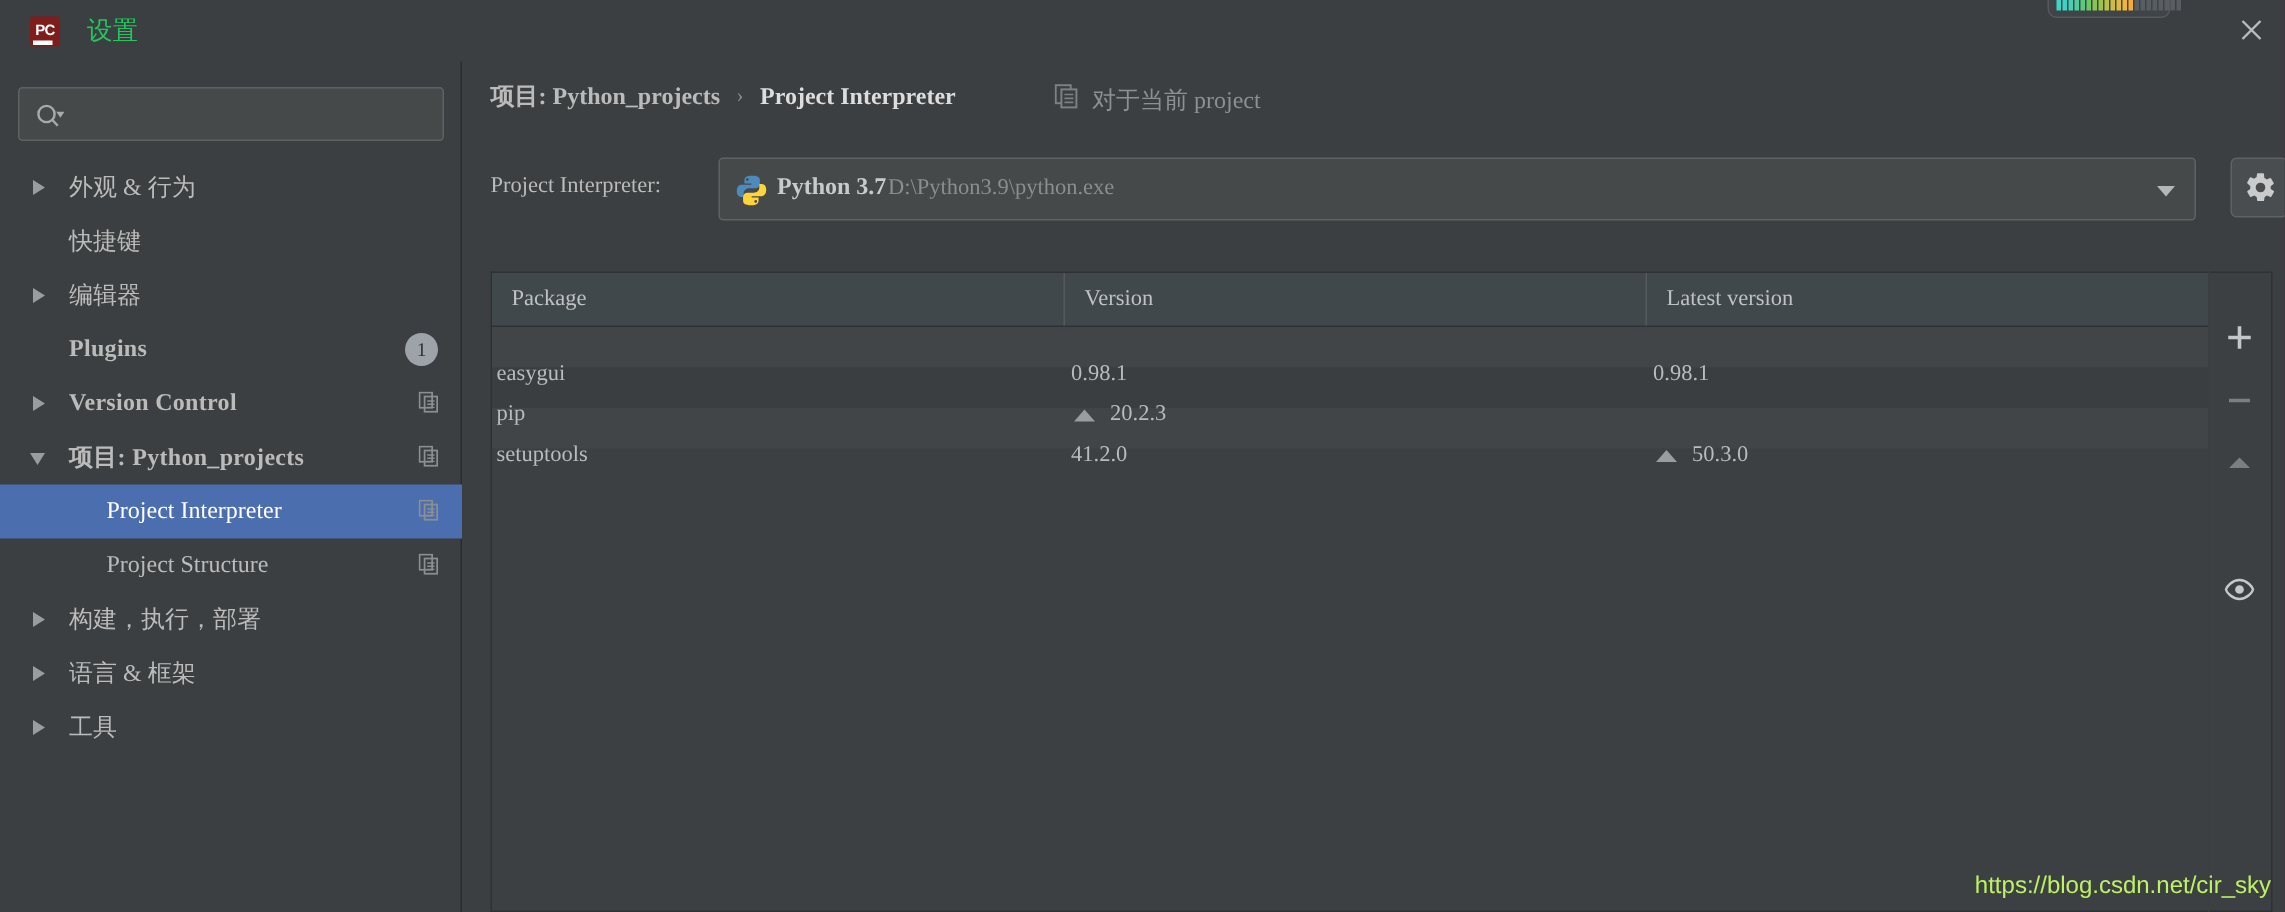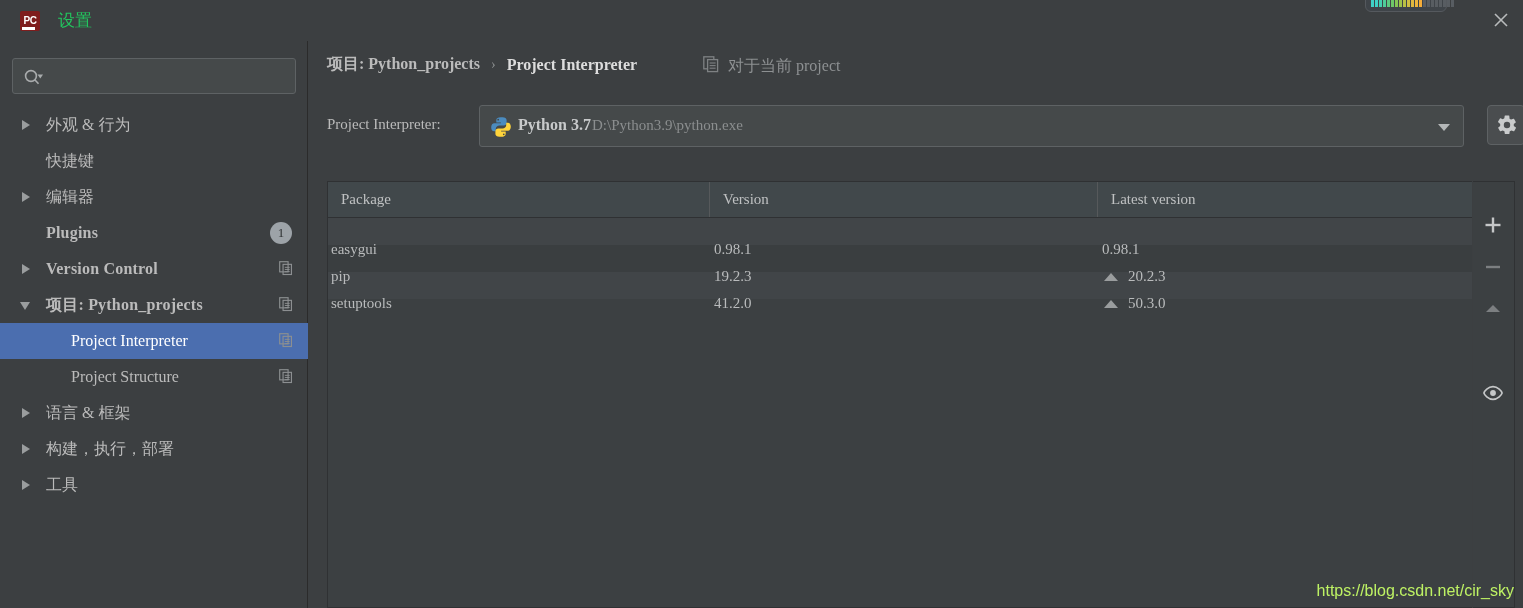--- a/index.html
+++ b/index.html
@@ -397,25 +397,25 @@
           <span class="copy-ico"><svg width="15" height="15" viewBox="0 0 17 17">
               <rect x="0.8" y="0.8" width="9.5" height="11.5" fill="none" stroke="#8c8f91" stroke-width="1.3"></rect>
               <rect x="4.6" y="3.8" width="9.5" height="11.5" fill="none" stroke="#8c8f91" stroke-width="1.3"></rect>
               <line x1="6.6" y1="7.2" x2="12.1" y2="7.2" stroke="#8c8f91" stroke-width="1.1"></line>
               <line x1="6.6" y1="9.6" x2="12.1" y2="9.6" stroke="#8c8f91" stroke-width="1.1"></line>
               <line x1="6.6" y1="12" x2="12.1" y2="12" stroke="#8c8f91" stroke-width="1.1"></line>
             </svg></span>
         </div>
         <div class="tree-item lvl0">
           <span class="arrow right"></span>
+          <span class="tree-label">构建，执行，部署</span>
+        </div>
+        <div class="tree-item lvl0">
+          <span class="arrow right"></span>
           <span class="tree-label">语言 &amp; 框架</span>
-        </div>
-        <div class="tree-item lvl0">
-          <span class="arrow right"></span>
-          <span class="tree-label">构建，执行，部署</span>
         </div>
         <div class="tree-item lvl0">
           <span class="arrow right"></span>
           <span class="tree-label">工具</span>
         </div>
       </div>
   </div>
 
   <div class="main">
 
@@ -470,21 +470,20 @@
           <div class="trow even">
             <div class="td col-pkg">easygui</div>
             <div class="td col-ver">0.98.1</div>
             <div class="td col-latest">
               <span class="up-spacer"></span>
               <span>0.98.1</span>
             </div>
           </div>
           <div class="trow odd">
             <div class="td col-pkg">pip</div>
-            <div class="td col-ver">19.2.3</div>
             <div class="td col-latest">
               <span class="up-arrow"></span>
               <span>20.2.3</span>
             </div>
           </div>
           <div class="trow even">
             <div class="td col-pkg">setuptools</div>
             <div class="td col-ver">41.2.0</div>
             <div class="td col-latest">
               <span class="up-arrow"></span>

